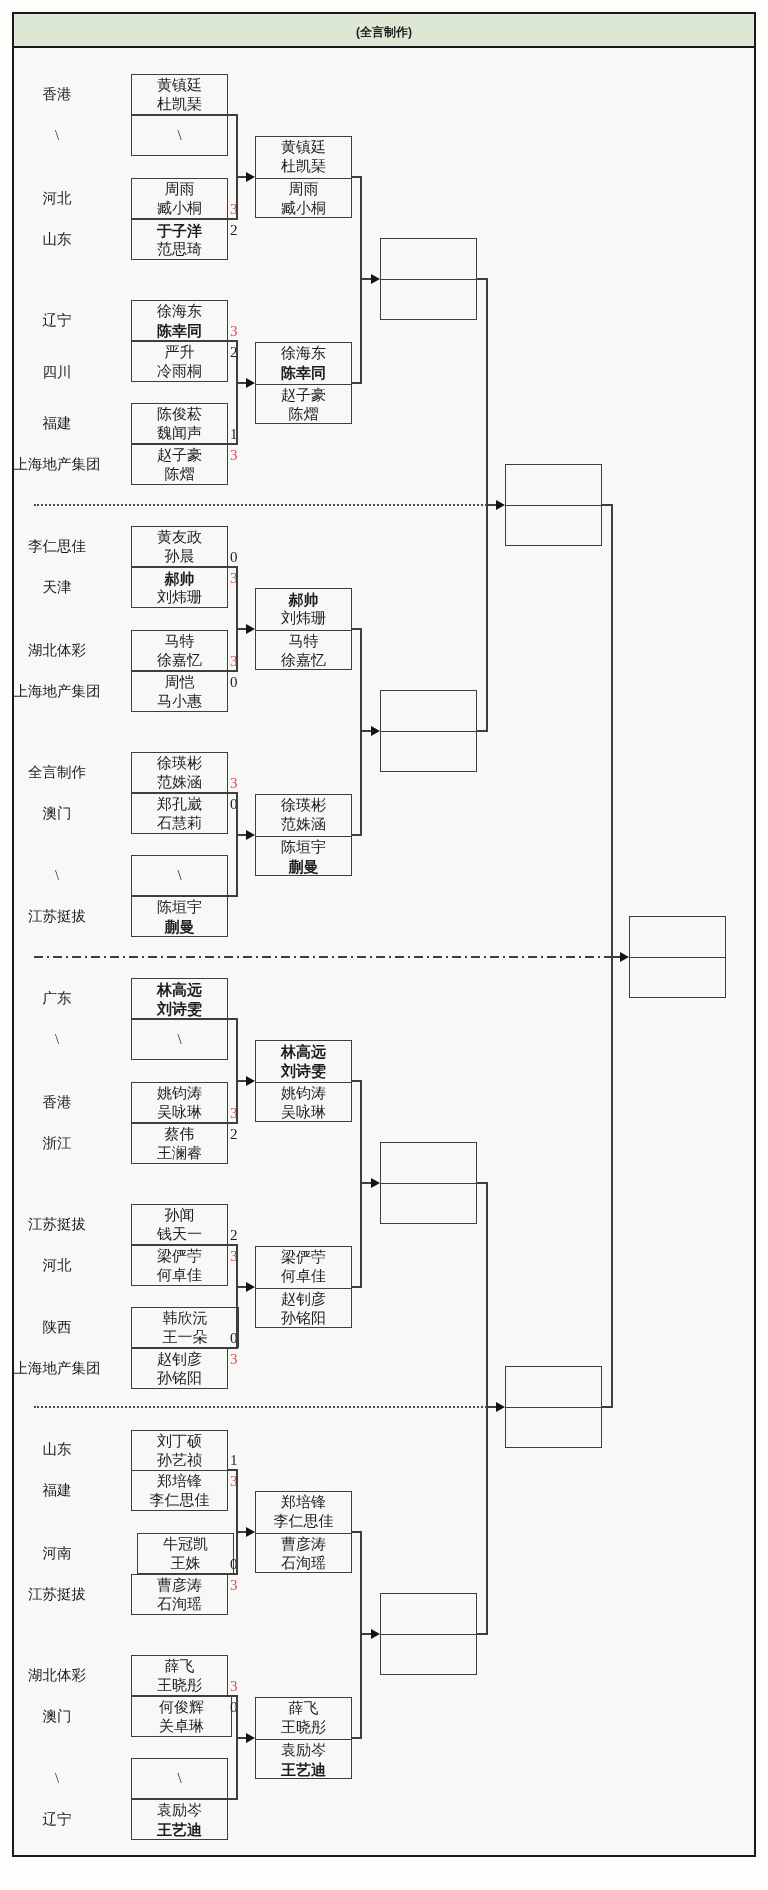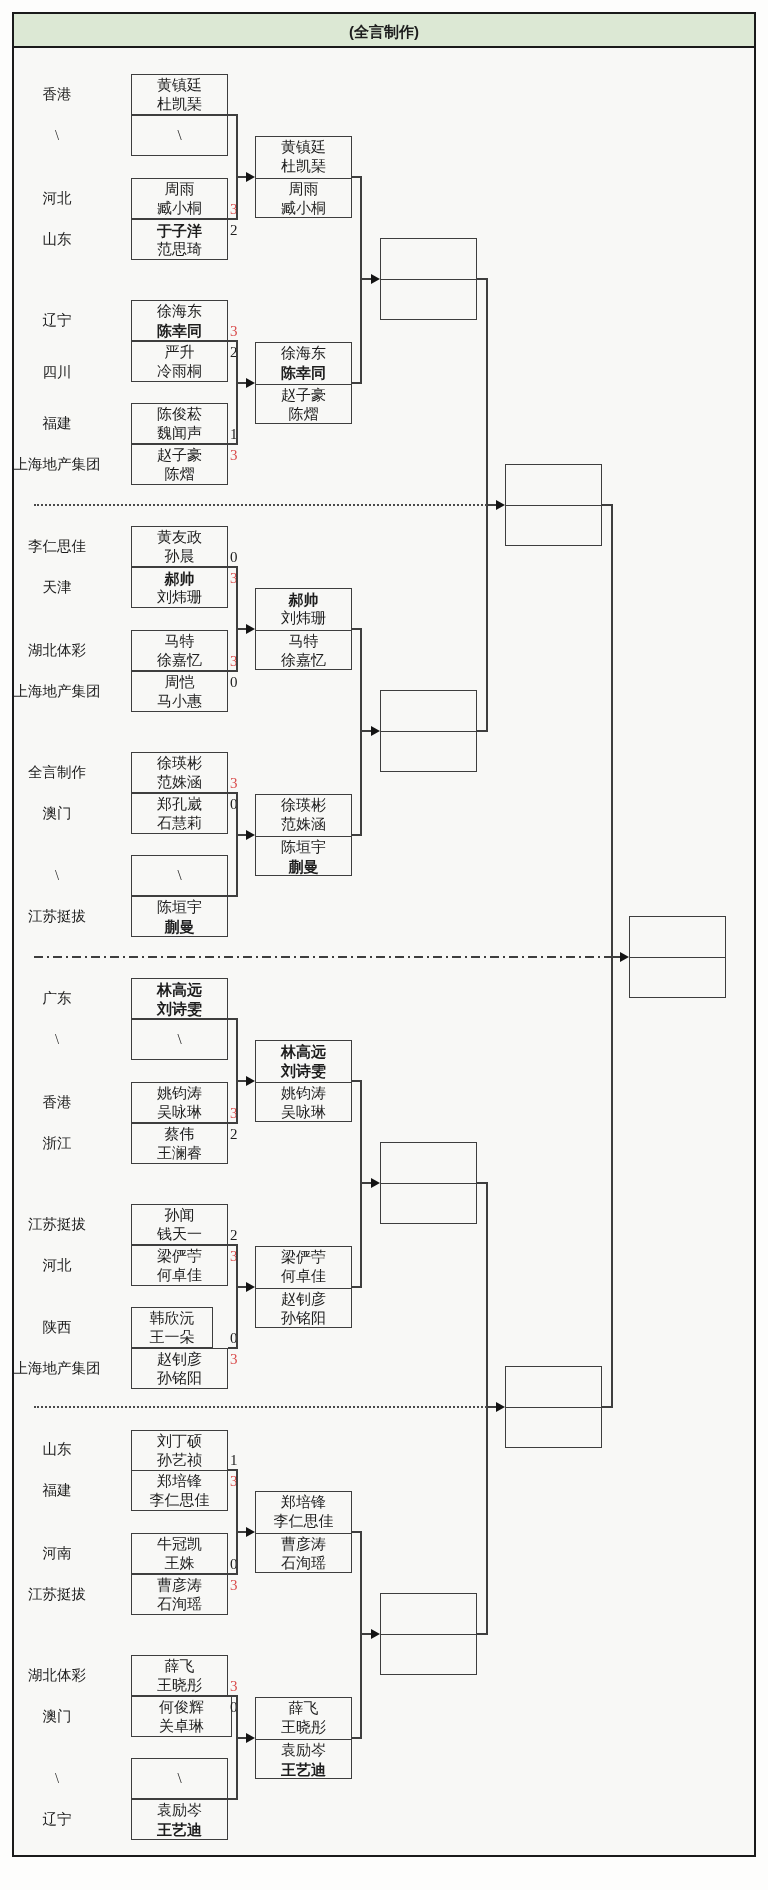--- a/index.html
+++ b/index.html
@@ -4,21 +4,21 @@
 <style>
   html,body{margin:0;padding:0;background:#fdfdfc;}
   .page{position:relative;width:768px;height:1890px;background:#fdfdfc;overflow:hidden;
         font-family:"Liberation Serif","DejaVu Serif",serif;color:#1d1d1d;}
   .inner-bg{position:absolute;left:12px;top:12px;width:744px;height:1845px;
             background:#f8f8f6;border:2px solid #1a1a1a;box-sizing:border-box;}
   .title-bar{position:absolute;left:12px;top:12px;width:744px;height:36px;background:#dce8d4;
              border:2px solid #1a1a1a;box-sizing:border-box;display:flex;align-items:center;
              justify-content:center;gap:7px;font-family:"Liberation Sans",sans-serif;}
   .title-main{font-size:22px;font-weight:700;letter-spacing:1px;}
-  .title-credit{font-size:15px;font-weight:700;padding-top:5px;}
+  .title-credit{font-size:12px;font-weight:700;padding-top:5px;}
   .box{position:absolute;border:1px solid #3e3e3e;box-sizing:border-box;background:transparent;}
   .team-box{text-align:center;padding-top:1px;}
   .pname{font-size:15px;line-height:19px;white-space:nowrap;}
   .pname.bold{font-weight:700;font-family:"Liberation Sans",sans-serif;}
   .bye-line{font-size:15px;line-height:37px;text-align:center;}
   .region{position:absolute;left:6px;width:102px;text-align:center;font-size:14.5px;
           line-height:41px;height:41px;white-space:nowrap;}
   .score{position:absolute;font-size:15px;line-height:19px;width:16px;text-align:left;}
   .score.win{color:#d94c4c;}
   .cell{height:41px;box-sizing:border-box;text-align:center;padding-top:1px;}
@@ -234,21 +234,21 @@
         <div class="pname">钱天一</div>
       </div>
       <div class="score" style="left: 230px; top: 1226px;">2</div>
       <div class="region" style="top: 1245px;">河北</div>
       <div class="box team-box" style="left: 131px; top: 1245px; width: 97px; height: 41px;">
         <div class="pname">梁俨苧</div>
         <div class="pname">何卓佳</div>
       </div>
       <div class="score win" style="left: 230px; top: 1247px;">3</div>
       <div class="region" style="top: 1307px;">陕西</div>
-      <div class="box team-box" style="left: 131px; top: 1307px; width: 82px; height: 41px;">
+      <div class="box team-box" style="left: 131px; top: 1307px; width: 108px; height: 41px;">
         <div class="pname">韩欣沅</div>
         <div class="pname">王一朵</div>
       </div>
       <div class="score" style="left: 230px; top: 1329px;">0</div>
       <div class="region" style="top: 1348px;">上海地产集团</div>
       <div class="box team-box" style="left: 131px; top: 1348px; width: 97px; height: 41px;">
         <div class="pname">赵钊彦</div>
         <div class="pname">孙铭阳</div>
       </div>
       <div class="score win" style="left: 230px; top: 1350px;">3</div>
@@ -296,21 +296,21 @@
         <div class="pname">孙艺祯</div>
       </div>
       <div class="score" style="left: 230px; top: 1451px;">1</div>
       <div class="region" style="top: 1470px;">福建</div>
       <div class="box team-box" style="left: 131px; top: 1470px; width: 97px; height: 41px;">
         <div class="pname">郑培锋</div>
         <div class="pname">李仁思佳</div>
       </div>
       <div class="score win" style="left: 230px; top: 1472px;">3</div>
       <div class="region" style="top: 1533px;">河南</div>
-      <div class="box team-box" style="left: 131px; top: 1533px; width: 97px; height: 41px;">
+      <div class="box team-box" style="left: 137px; top: 1533px; width: 97px; height: 41px;">
         <div class="pname">牛冠凯</div>
         <div class="pname">王姝</div>
       </div>
       <div class="score" style="left: 230px; top: 1555px;">0</div>
       <div class="region" style="top: 1574px;">江苏挺拔</div>
       <div class="box team-box" style="left: 131px; top: 1574px; width: 97px; height: 41px;">
         <div class="pname">曹彦涛</div>
         <div class="pname">石洵瑶</div>
       </div>
       <div class="score win" style="left: 230px; top: 1576px;">3</div>

